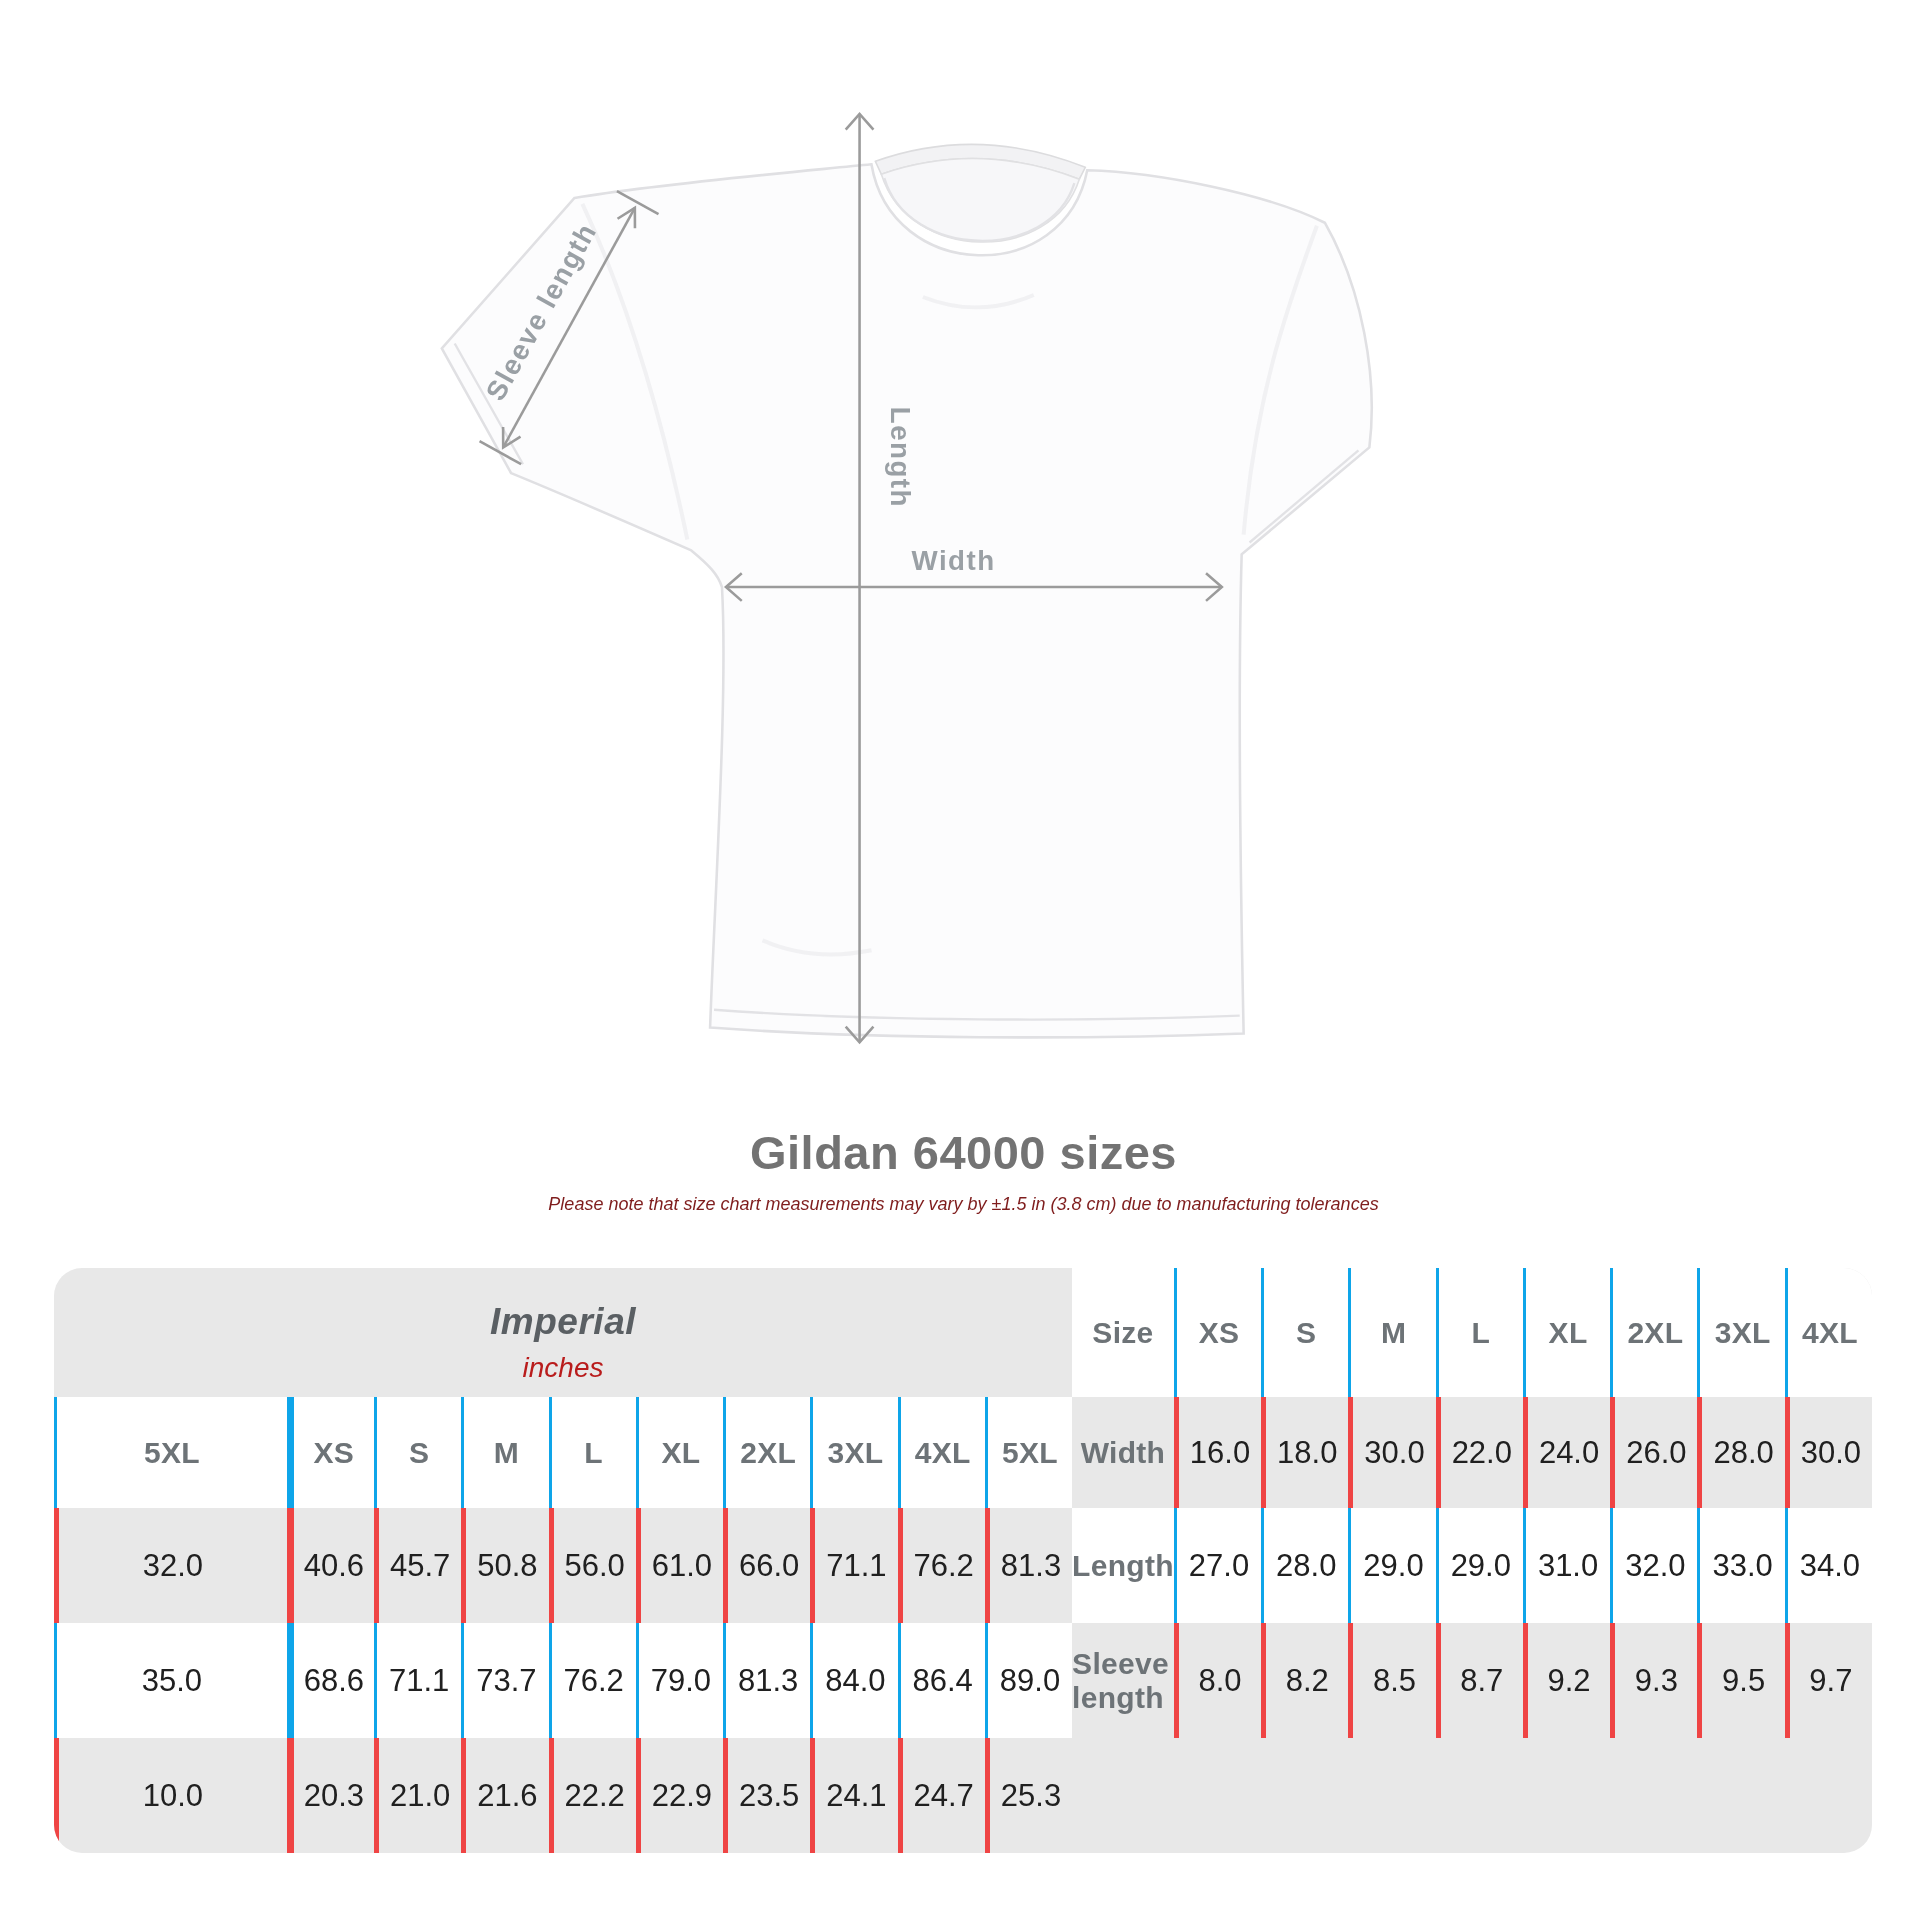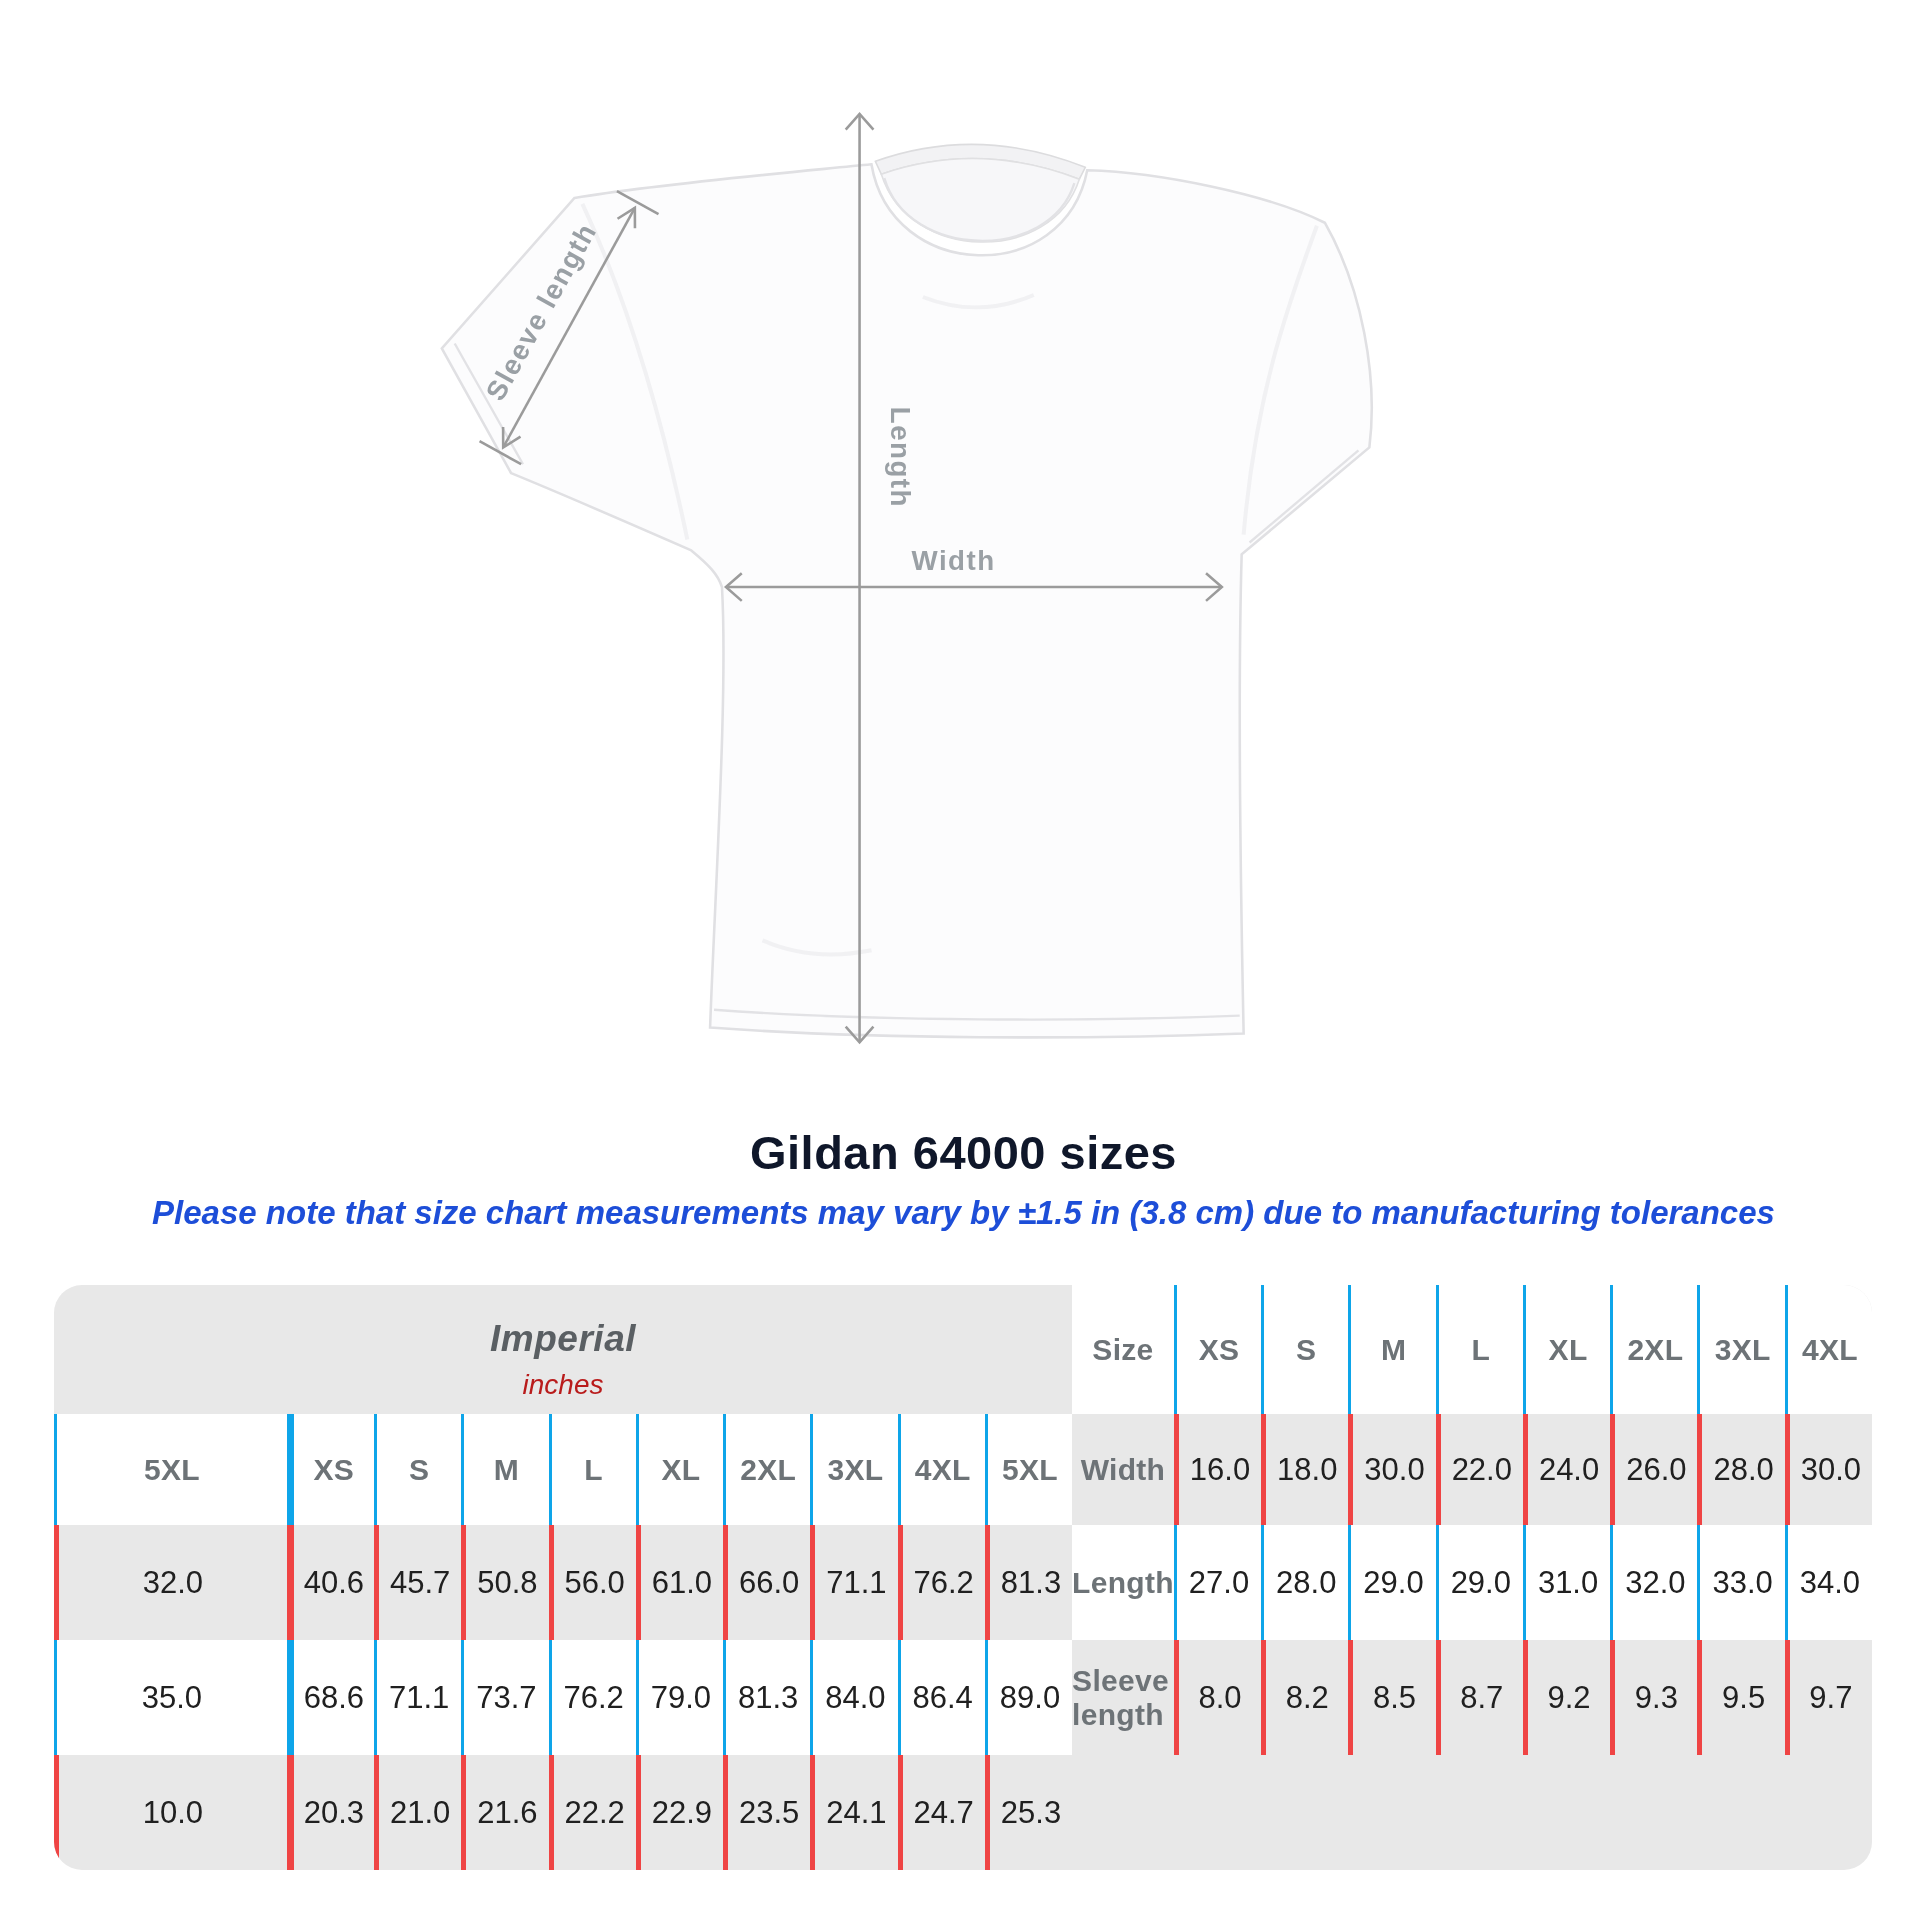--- a/index.html
+++ b/index.html
@@ -11,22 +11,22 @@
   
   .shirt-area{position:relative;width:1927px;height:1079px;}
   .shirt-area svg{position:absolute;left:0;top:0;}
   .anno{stroke:#9b9b9b;stroke-width:2.6;fill:none;}
   .anno-text{font:700 28px "Liberation Sans", sans-serif;fill:#9aa0a5;letter-spacing:1.5px;}
   .shirt-line{stroke:#e2e2e5;stroke-width:2.4;fill:none;}
   .shirt-soft{stroke:#ededf0;stroke-width:4;fill:none;opacity:.8;}
 
   
   .title-block{margin-top:46px;text-align:center;}
-  .main-title{font-size:47px;font-weight:700;color:#0f172a;margin:0;letter-spacing:0.5px;}
-  .sub-note{font-size:33px;font-style:italic;color:#1d4ed8;margin:14px 0 0 0;font-weight:bold;}
+  .main-title{font-size:47px;font-weight:700;color:#737373;margin:0;letter-spacing:0.5px;}
+  .sub-note{font-size:18px;font-style:italic;color:#7f1d1d;margin:14px 0 0 0;}
 
   
   .size-table{
     margin:53px 54px 0 54px;width:1818px;
     background:#e8e8e8;border-radius:28px;overflow:hidden;
   }
   .grid{
     display:grid;
     grid-template-columns:12.8% repeat(18, 1fr);
     grid-template-rows:129px 111px 115px 115px 115px;

